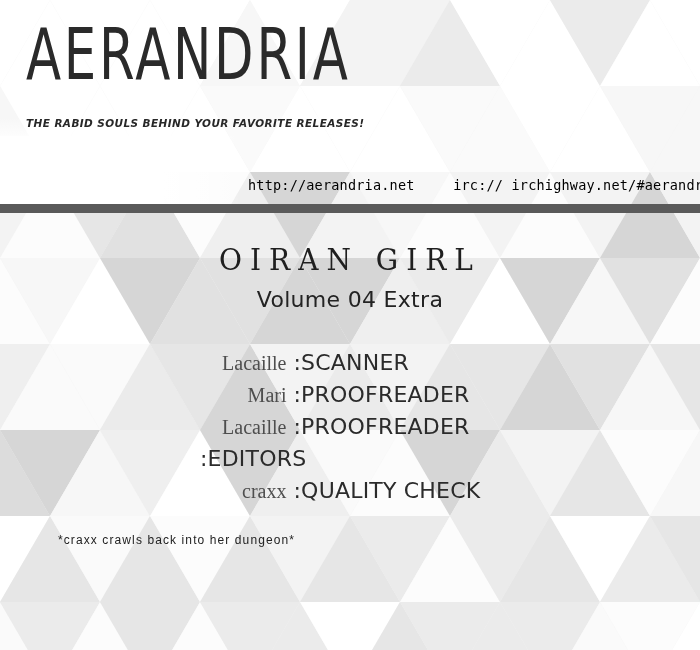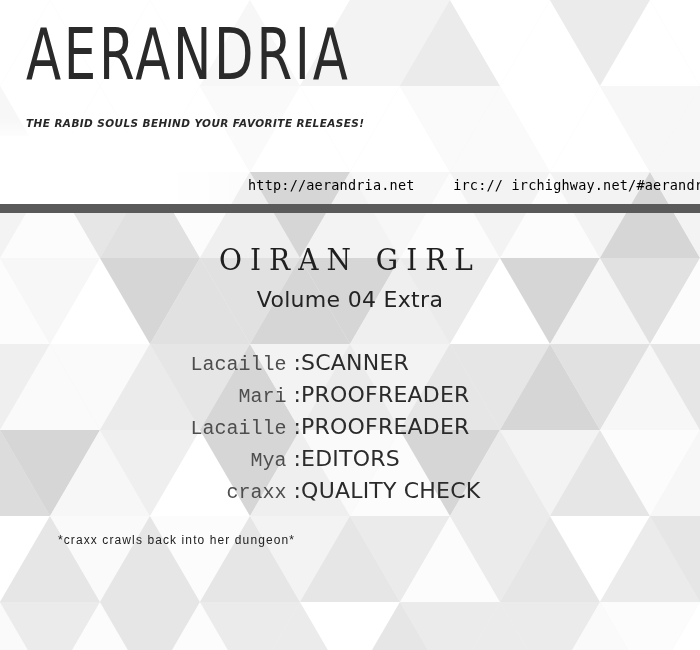--- a/index.html
+++ b/index.html
@@ -144,21 +144,21 @@
     display: flex;
     align-items: baseline;
     justify-content: center;
     height: 32px;
     white-space: nowrap;
   }
   .credit-name {
     width: 180px;
     text-align: right;
     padding-right: 7px;
-    font-family: Liberation Mono, monospace;
+    font-family: Liberation Serif, serif;
     font-size: 20px;
     color: #4e4e4e;
   }
   .credit-role {
     width: 300px;
     text-align: left;
     font-family: "DejaVu Sans", "Liberation Sans", sans-serif;
     font-size: 22px;
     color: #2b2b2b;
     letter-spacing: 0.2px;
@@ -387,21 +387,20 @@
       </div>
       <div class="credit-row">
         <div class="credit-name">Mari</div>
         <div class="credit-role">:PROOFREADER</div>
       </div>
       <div class="credit-row">
         <div class="credit-name">Lacaille</div>
         <div class="credit-role">:PROOFREADER</div>
       </div>
       <div class="credit-row">
-        <div class="credit-name">Mya</div>
         <div class="credit-role">:EDITORS</div>
       </div>
       <div class="credit-row">
         <div class="credit-name">craxx</div>
         <div class="credit-role">:QUALITY CHECK</div>
       </div>
     </div>
 
   <div id="footer-note">*craxx crawls back into her dungeon*</div>
 

